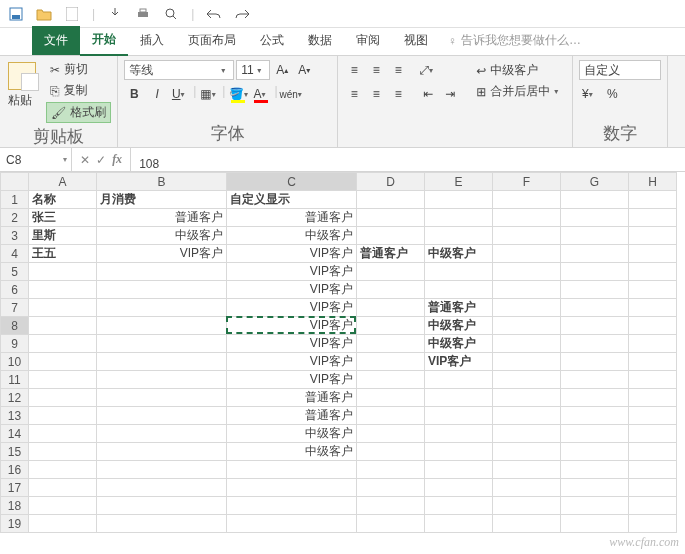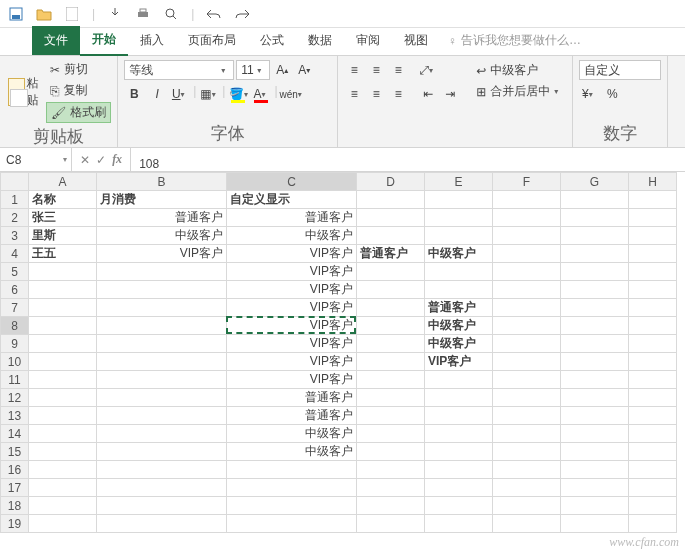--- a/index.html
+++ b/index.html
@@ -16,21 +16,21 @@
 .tab.active { color:#217346; border-bottom:2px solid #217346; margin-bottom:-1px;font-weight:bold; }
 .tellme { padding:6px 8px; color:#999; font-size:12px; display:flex; align-items:center; gap:4px; }
 
 
 .ribbon { height:92px; background:#f3f3f3; border-bottom:1px solid #d4d4d4; display:flex; }
 .group { border-right:1px solid #d4d4d4; padding:4px 6px 2px 6px; display:flex; flex-direction:column; justify-content:space-between; }
 .group-title { text-align:center; font-size:17px; color:#666; padding-top:2px;font-family:Liberation Serif, serif; }
 .group-body { flex:1; display:flex; gap:4px; }
 
 
-.paste-btn { width:36px; display:flex; flex-direction:row; align-items:center; gap:2px; padding:2px; }
+.paste-btn { width:36px; display:flex; flex-direction:column; align-items:flex-start; gap:2px; padding:2px; }
 .paste-ico { width:28px; height:28px; background:#fef7e0; border:1px solid #d4b050; position:relative; }
 .paste-ico::after { content:""; position:absolute; bottom:-2px; right:-4px; width:16px; height:16px; background:#fff; border:1px solid #ccc; }
 .clip-side { display:flex; flex-direction:column; gap:2px; }
 .clip-item { display:flex; align-items:center; gap:4px; padding:1px 4px; font-size:12px; }
 .clip-item.brush { background:#c5e3c5; border:1px solid #8ac78a; }
 
 
 .font-row { display:flex; gap:2px; align-items:center; margin-bottom:4px; }
 .combo { border:1px solid #c7c7c7; background:#fff; height:20px; display:flex; align-items:center; padding:0 4px; font-size:12px; }
 .fontname { width:110px; }

